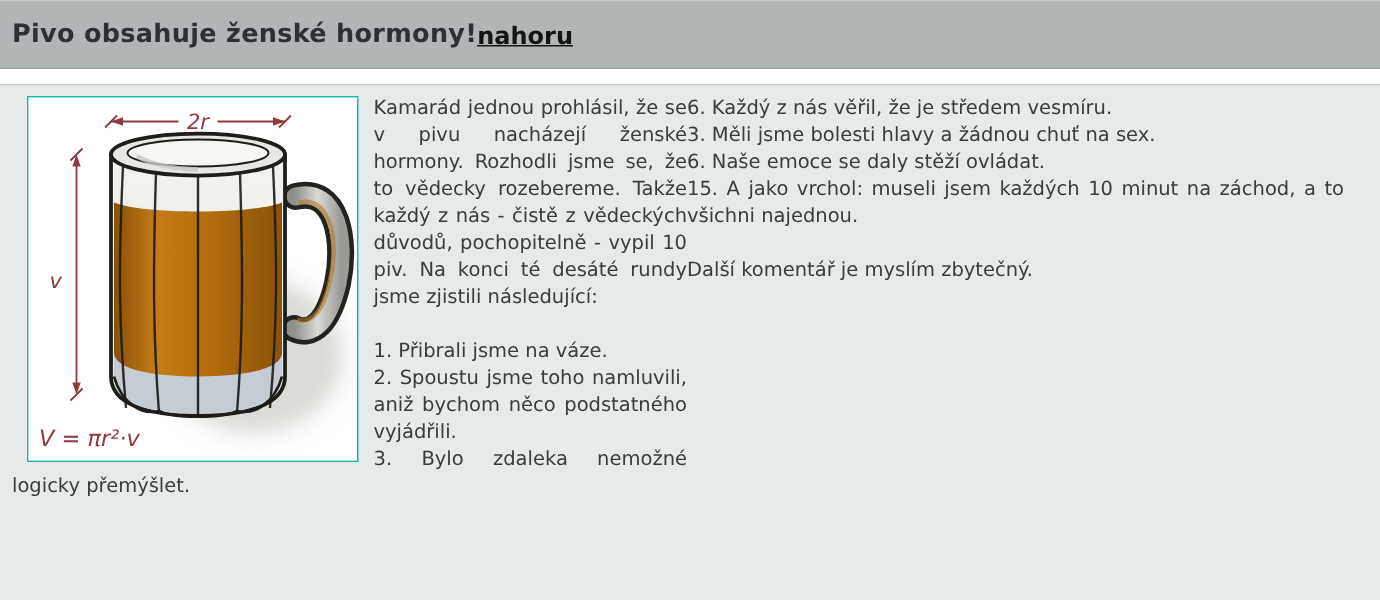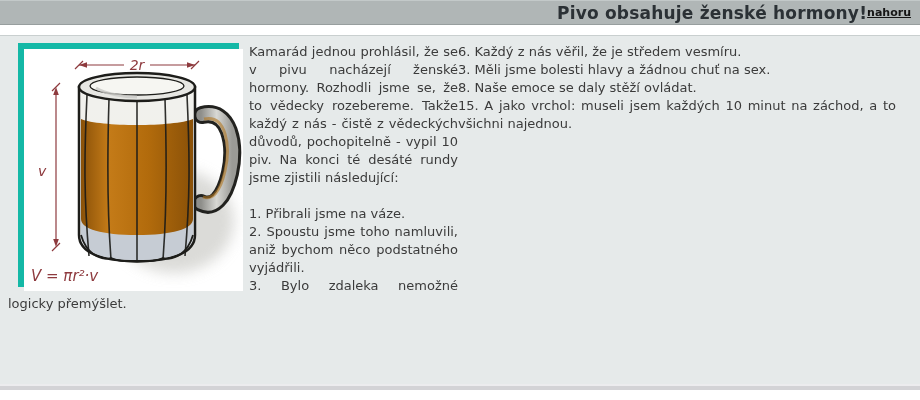--- a/index.html
+++ b/index.html
@@ -1,33 +1,33 @@
 <!DOCTYPE html>
 <html lang="cs"><head>
 <meta charset="utf-8">
 <style>
   * { margin:0; padding:0; box-sizing:border-box; }
   html,body { width:920px; height:400px; background:#ffffff; overflow:hidden;
     font-family:"DejaVu Sans","Liberation Sans",sans-serif; }
   .page { width:920px; height:400px; position:relative; background:#ffffff; }
 
-  .header { height:25px; background:#b0b6b6; border-bottom:1px solid #979e9e;
+  .header { height:46px; background:#b0b6b6; border-bottom:1px solid #979e9e;
     border-top:1px solid #c3c9c9; display:flex; align-items:center;
-    justify-content:flex-end; padding:0 9px 0 8px; }
+    justify-content:flex-start; padding:0 9px 0 8px; }
   .title { font-size:17px; font-weight:bold; color:#2b3135; letter-spacing:.2px; }
-  .top-link { font-size:11px; font-weight:bold; color:#141414; text-decoration:underline; cursor:pointer; }
+  .top-link { font-size:16px; font-weight:bold; color:#141414; text-decoration:underline; cursor:pointer; }
 
   .content { margin-top:10px; background:#e6eaea; border-top:1px solid #c9cfcf;
     height:349px; padding:7px 8px 0 8px; display:flex; align-items:flex-start;
     color:#3b3b3b; }
   .col-left  { width:450px; }
   .col-right { width:438px; }
 
   .figure { float:left; width:221px; height:244px; background:#ffffff;
-    border:6px solid #14b8a6; margin:0 10px 4px 10px; }
+    border:1px solid #14b8a6; margin:0 10px 4px 10px; }
   .figure svg { display:block; }
 
   .para, .finding { font-size:13px; line-height:18px; text-align:justify; }
   .spacer { height:18px; }
 
   .dim-label { font-size:14px; font-style:italic; fill:#8e3a3e; }
   .formula-label { font-size:15px; font-style:italic; fill:#8e3a3e; }
 
   .strip-a { height:2px; background:#ececee; }
   .strip-b { height:4px; background:#d3d3d6; }
@@ -118,23 +118,24 @@
       <p class="para">Kamarád jednou prohlásil, že se v pivu nacházejí ženské hormony. Rozhodli jsme se, že to vědecky rozebereme. Takže každý z nás - čistě z vědeckých důvodů, pochopitelně - vypil 10 piv. Na konci té desáté rundy jsme zjistili následující:</p>
       <div class="spacer"></div>
       <div class="finding">1. Přibrali jsme na váze.</div>
       <div class="finding">2. Spoustu jsme toho namluvili, aniž bychom něco podstatného vyjádřili.</div>
       <div class="finding">3. Bylo zdaleka nemožné logicky přemýšlet.</div>
     </div>
 
     <div class="col-right">
       <div class="finding">6. Každý z nás věřil, že je středem vesmíru.</div>
       <div class="finding">3. Měli jsme bolesti hlavy a žádnou chuť na sex.</div>
-      <div class="finding">8. Naše emoce se daly stěží ovládat.</div>
+      <div class="finding">6. Naše emoce se daly stěží ovládat.</div>
       <div class="finding">15. A jako vrchol: museli jsem každých 10 minut na záchod, a to všichni najednou.</div>
       <div class="spacer"></div>
+      <p class="para">Další komentář je myslím zbytečný.</p>
     </div>
 
   </div>
 
   <div class="strip-a"></div>
   <div class="strip-b"></div>
   <div class="strip-c"></div>
 
 </div>
 

